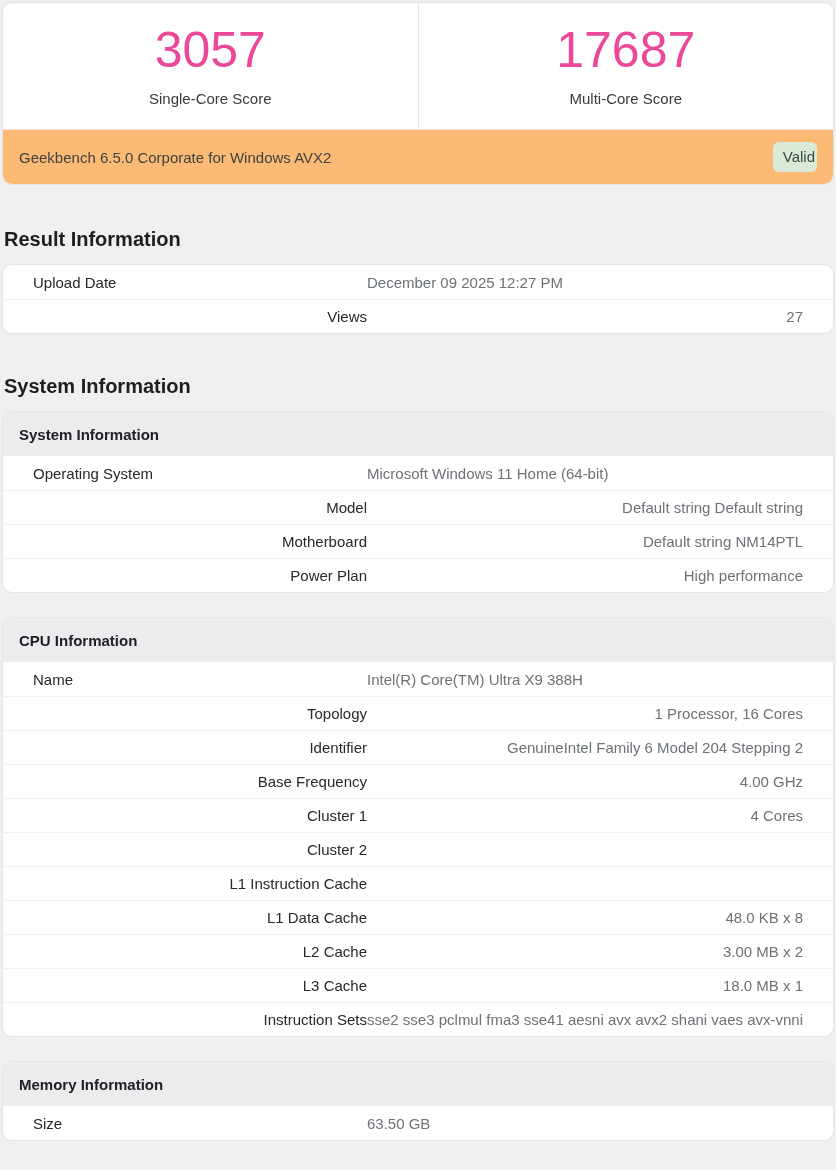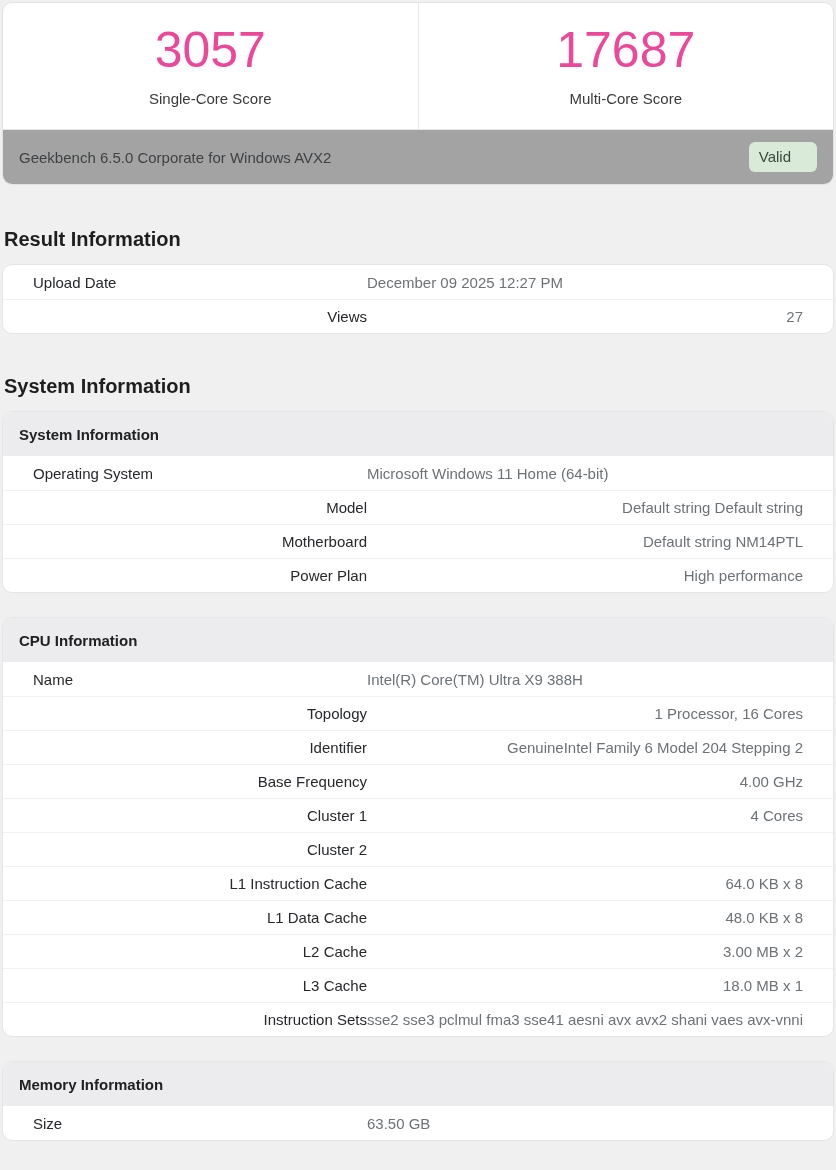--- a/index.html
+++ b/index.html
@@ -35,34 +35,34 @@
     color: #ec4899;
     font-weight: 400;
   }
   .score-label {
     margin-top: 15px;
     font-size: 15px;
     color: #3a3a3a;
   }
   .version-bar {
     border-top: 1px solid #e7e7e8;
-    background: #a3a3a3;
+    background: #fdba74;
     height: 55px;
     display: flex;
     align-items: center;
     justify-content: space-between;
     padding: 0 16px;
   }
   .version-text { font-size: 15px; color: #3f4245; }
   .badge {
     background: #d9ead9;
     color: #39493d;
     font-size: 15px;
     line-height: 1;
-    padding: 7px 26px 8px 10px;
+    padding: 7px 2px 8px 10px;
     border-radius: 6px;
   }
 
   
   .content { padding: 0 2px; }
   .section-title {
     margin: 0 0 13px 2px;
     font-size: 20px;
     font-weight: 700;
     color: #1e1e1e;
@@ -185,21 +185,20 @@
     </div>
     <div class="row">
       <span class="row-label">Cluster 1</span>
       <span class="row-value">4 Cores</span>
     </div>
     <div class="row">
       <span class="row-label">Cluster 2</span>
     </div>
     <div class="row">
       <span class="row-label">L1 Instruction Cache</span>
-      <span class="row-value">64.0 KB x 8</span>
     </div>
     <div class="row">
       <span class="row-label">L1 Data Cache</span>
       <span class="row-value">48.0 KB x 8</span>
     </div>
     <div class="row">
       <span class="row-label">L2 Cache</span>
       <span class="row-value">3.00 MB x 2</span>
     </div>
     <div class="row">

